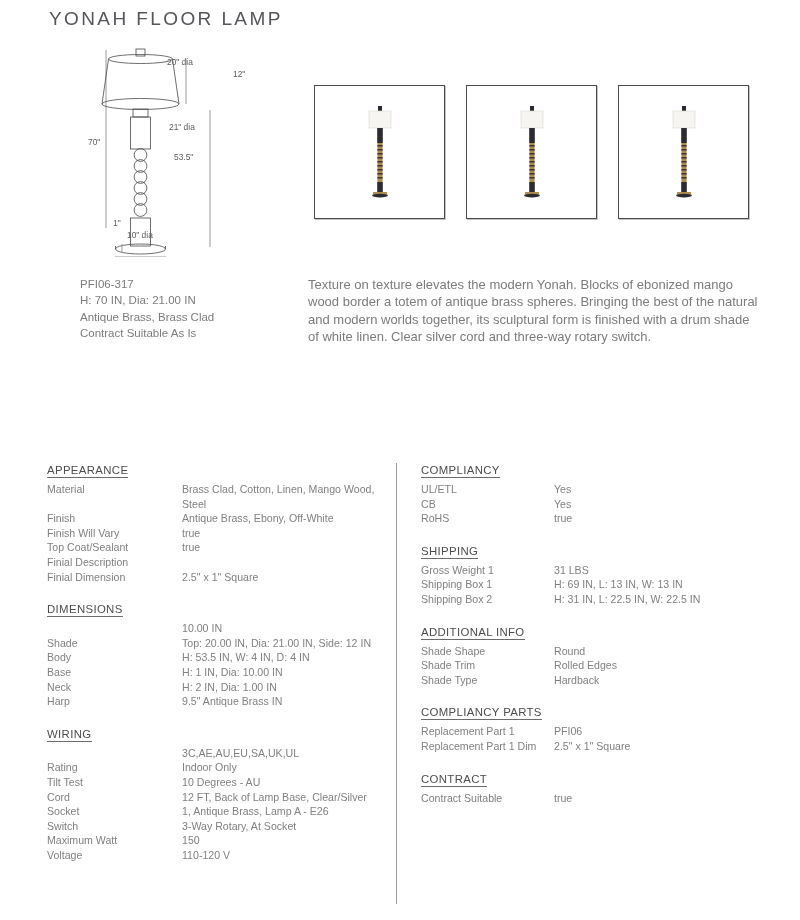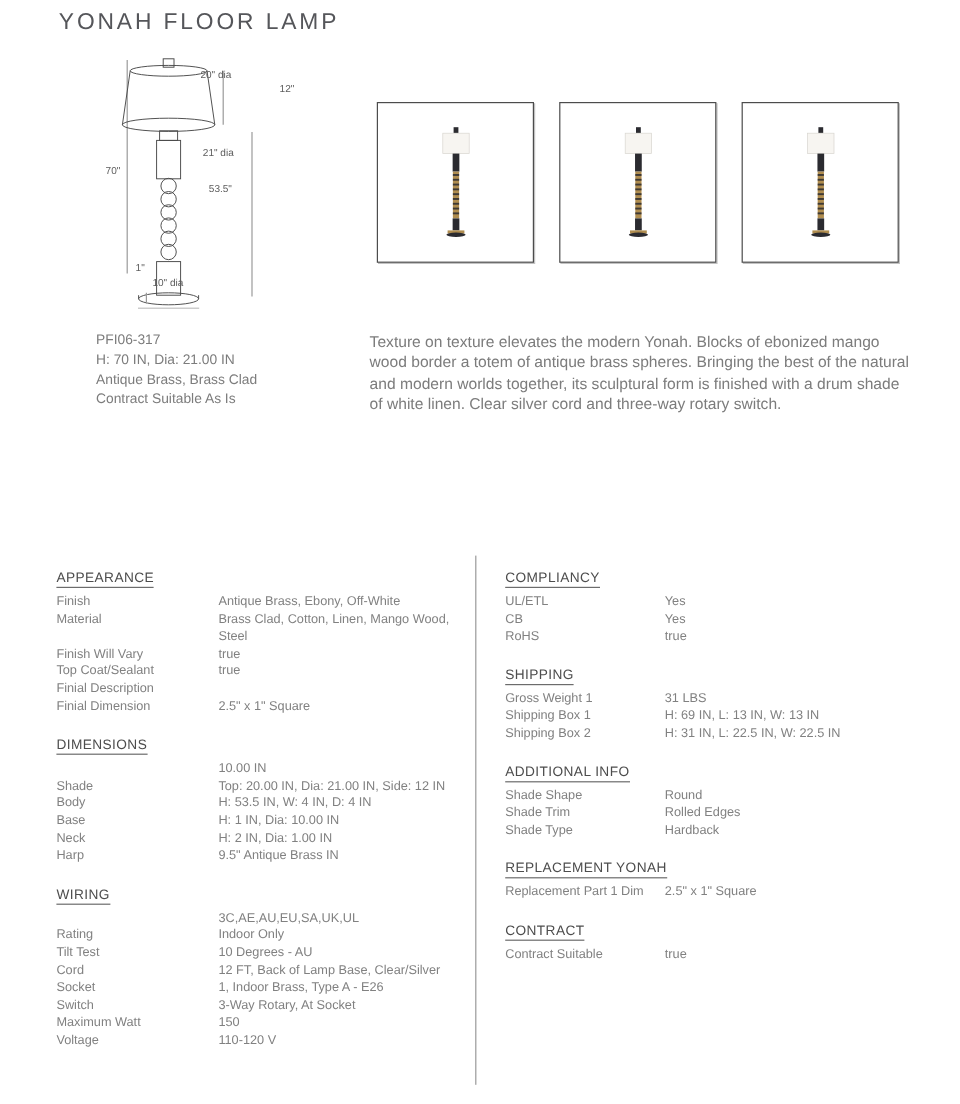--- a/index.html
+++ b/index.html
@@ -63,21 +63,21 @@
   
   .specs { position: absolute; left: 0; top: 460px; width: 800px; height: 450px; }
   .divider {
     position: absolute;
     left: 396px;
     top: 3px;
     width: 1px;
     height: 441px;
     background: #9a9a9a;
   }
-  .col { position: absolute; top: 0; margin-top: 12px; }
+  .col { position: absolute; top: 0; }
   .col-left { left: 47px; width: 340px; }
   .col-right { left: 421px; width: 345px; }
 
   .section { margin-bottom: 2px; }
   .sec-head {
     display: inline-block;
     font-size: 11.4px;
     color: #4d4d4d;
     letter-spacing: .35px;
     border-bottom: 1px solid #6c6c6c;
@@ -221,28 +221,28 @@
     <div>Contract Suitable As Is</div>
   </div>
 
   <div class="desc">Texture on texture elevates the modern Yonah. Blocks of ebonized mango wood border a totem of antique brass spheres. Bringing the best of the natural and modern worlds together, its sculptural form is finished with a drum shade of white linen. Clear silver cord and three-way rotary switch.</div>
 
   <div class="specs">
     <div class="divider"></div>
     <div class="col col-left" id="col-left">
         <div class="section"><div class="sec-head">APPEARANCE</div><div class="rows">
             <div class="row">
+              <span class="lbl">Material</span>
+              <span class="val">Brass Clad, Cotton, Linen, Mango Wood, Steel</span>
+            </div>
+            <div class="row">
               <span class="lbl">Finish</span>
               <span class="val">Antique Brass, Ebony, Off-White</span>
             </div>
             <div class="row">
-              <span class="lbl">Material</span>
-              <span class="val">Brass Clad, Cotton, Linen, Mango Wood, Steel</span>
-            </div>
-            <div class="row">
               <span class="lbl">Finish Will Vary</span>
               <span class="val">true</span>
             </div>
             <div class="row">
               <span class="lbl">Top Coat/Sealant</span>
               <span class="val">true</span>
             </div>
             <div class="row">
               <span class="lbl">Finial Description</span>
             </div>
@@ -289,21 +289,21 @@
             <div class="row">
               <span class="lbl">Tilt Test</span>
               <span class="val">10 Degrees - AU</span>
             </div>
             <div class="row">
               <span class="lbl">Cord</span>
               <span class="val">12 FT, Back of Lamp Base, Clear/Silver</span>
             </div>
             <div class="row">
               <span class="lbl">Socket</span>
-              <span class="val">1, Indoor Brass, Type A - E26</span>
+              <span class="val">1, Antique Brass, Lamp A - E26</span>
             </div>
             <div class="row">
               <span class="lbl">Switch</span>
               <span class="val">3-Way Rotary, At Socket</span>
             </div>
             <div class="row">
               <span class="lbl">Maximum Watt</span>
               <span class="val">150</span>
             </div>
             <div class="row">
@@ -348,21 +348,25 @@
             </div>
             <div class="row">
               <span class="lbl">Shade Trim</span>
               <span class="val">Rolled Edges</span>
             </div>
             <div class="row">
               <span class="lbl">Shade Type</span>
               <span class="val">Hardback</span>
             </div>
           </div><div class="spacer-sm"></div></div>
-        <div class="section"><div class="sec-head">REPLACEMENT YONAH</div><div class="rows rp">
+        <div class="section"><div class="sec-head">COMPLIANCY PARTS</div><div class="rows rp">
+            <div class="row">
+              <span class="lbl">Replacement Part 1</span>
+              <span class="val">PFI06</span>
+            </div>
             <div class="row">
               <span class="lbl">Replacement Part 1 Dim</span>
               <span class="val">2.5" x 1" Square</span>
             </div>
           </div><div class="spacer-sm"></div></div>
         <div class="section"><div class="sec-head">CONTRACT</div><div class="rows">
             <div class="row">
               <span class="lbl">Contract Suitable</span>
               <span class="val">true</span>
             </div>

